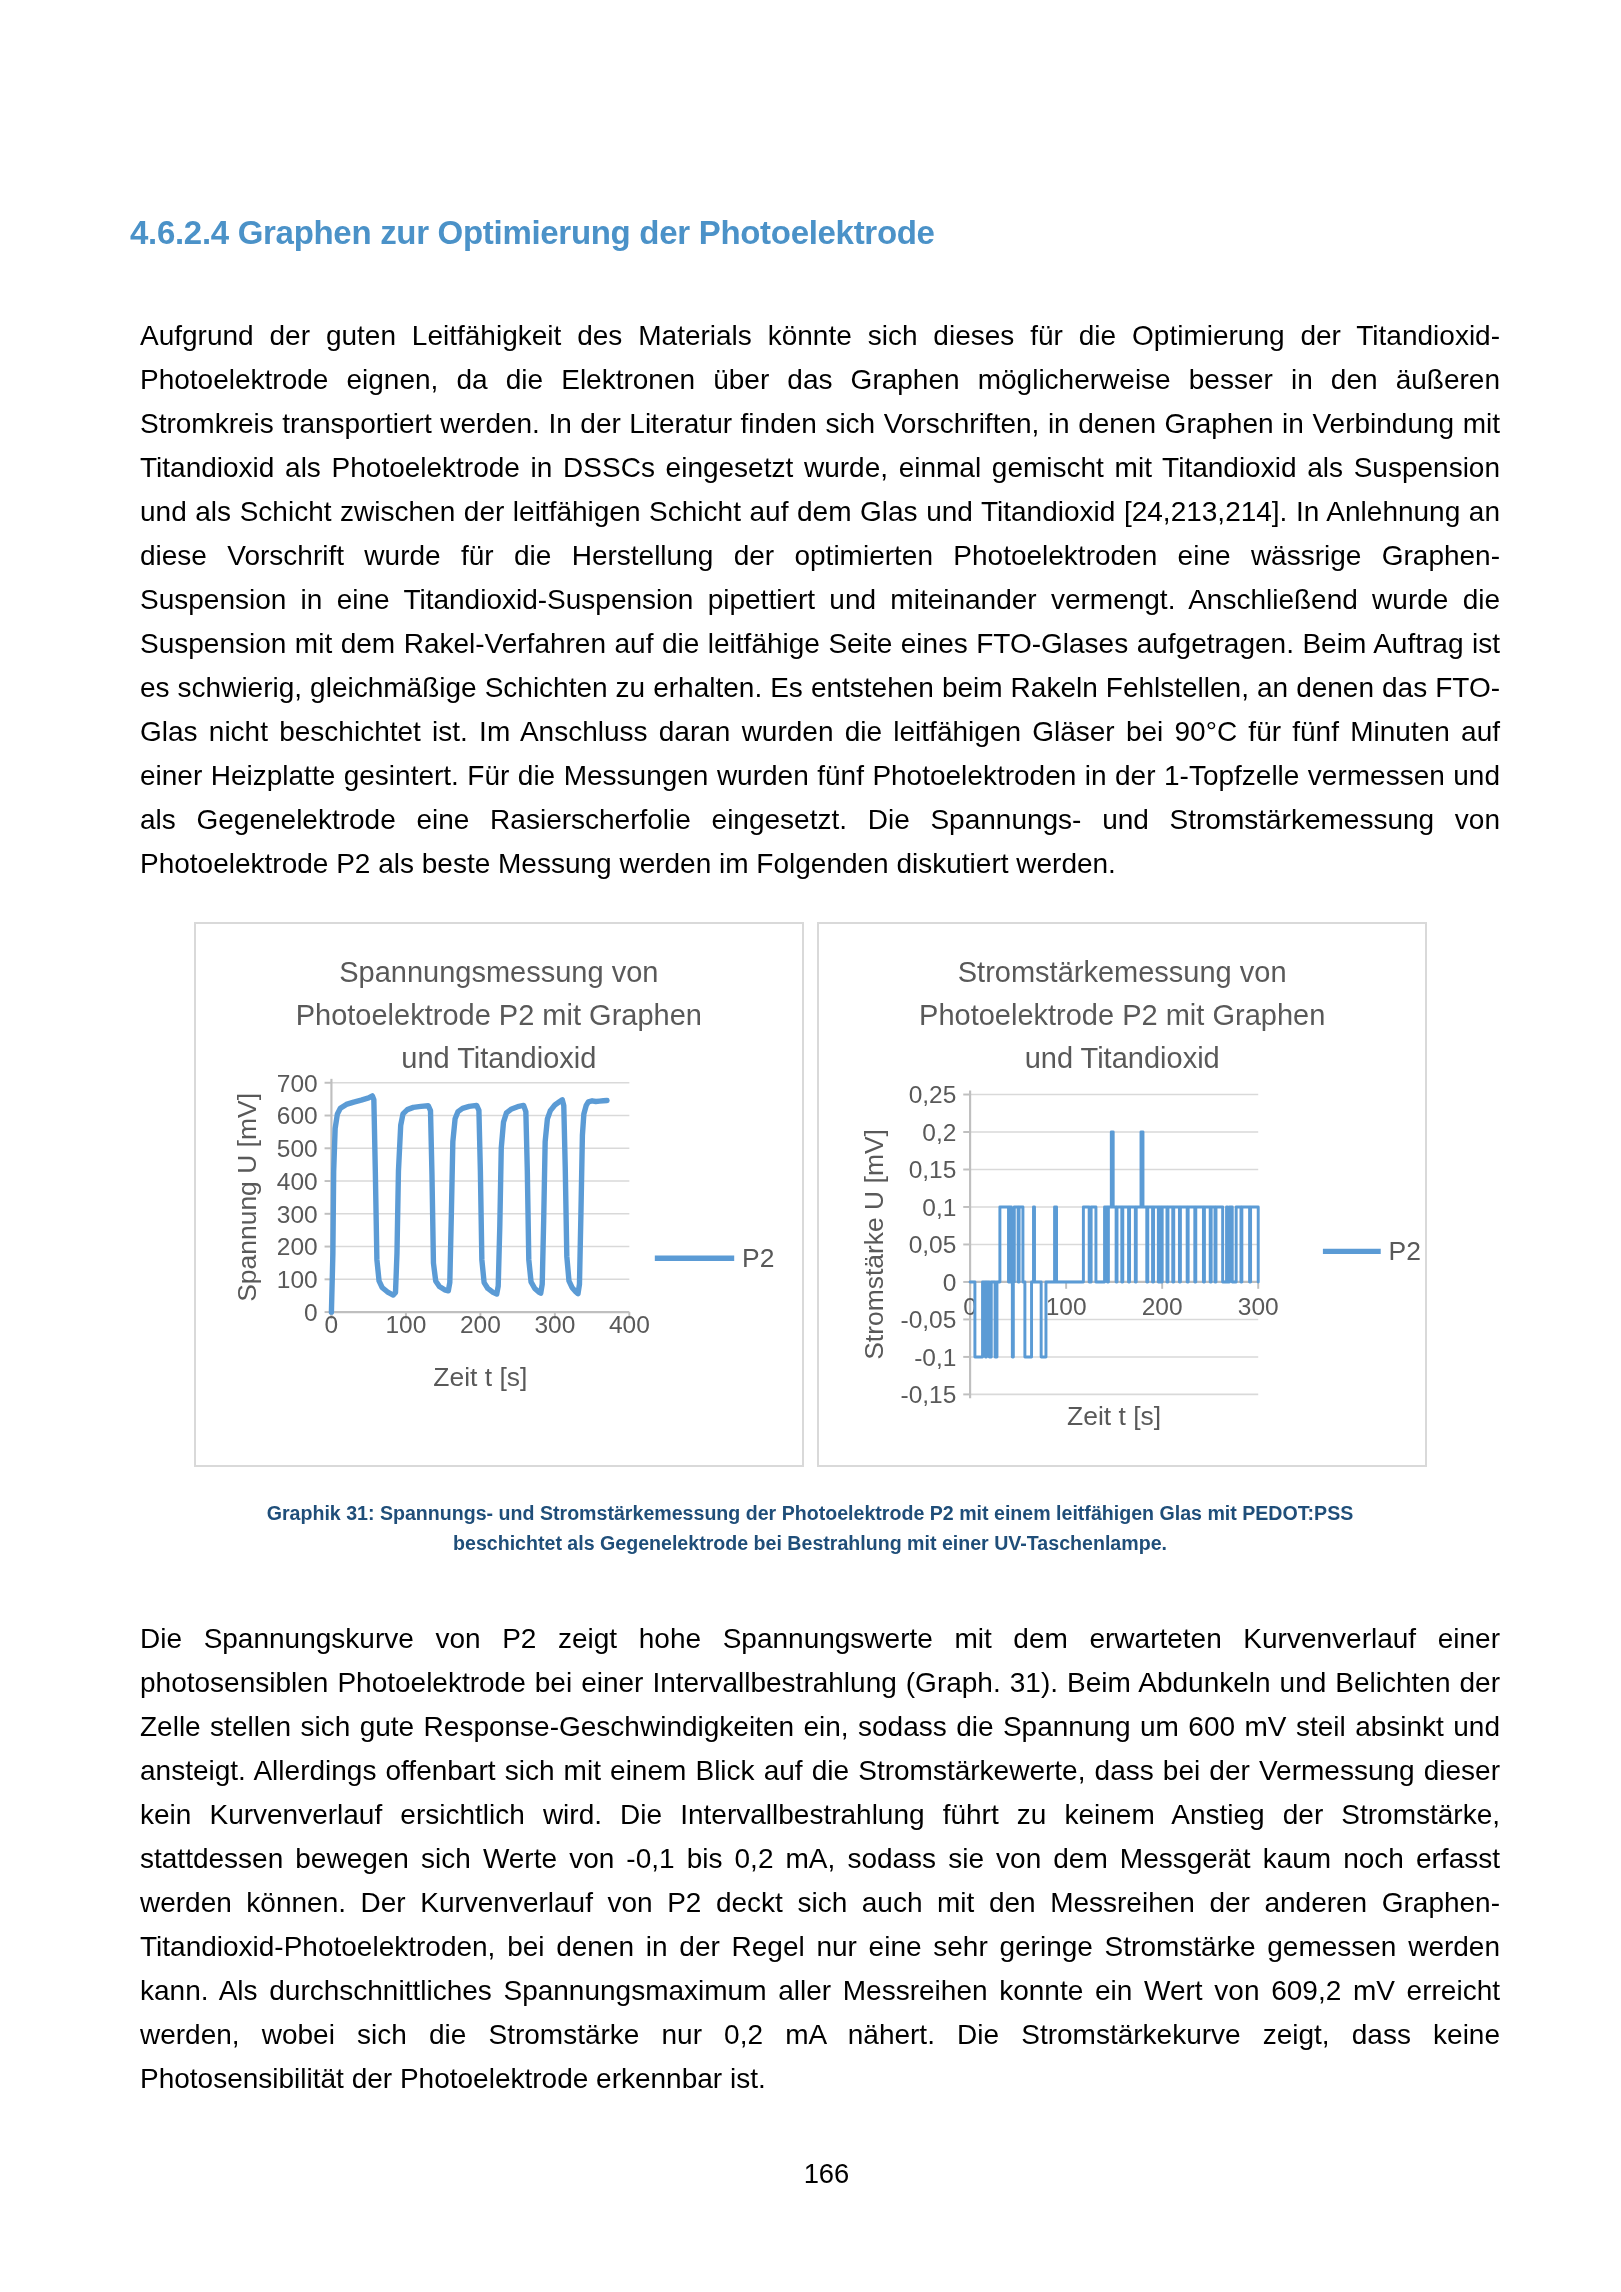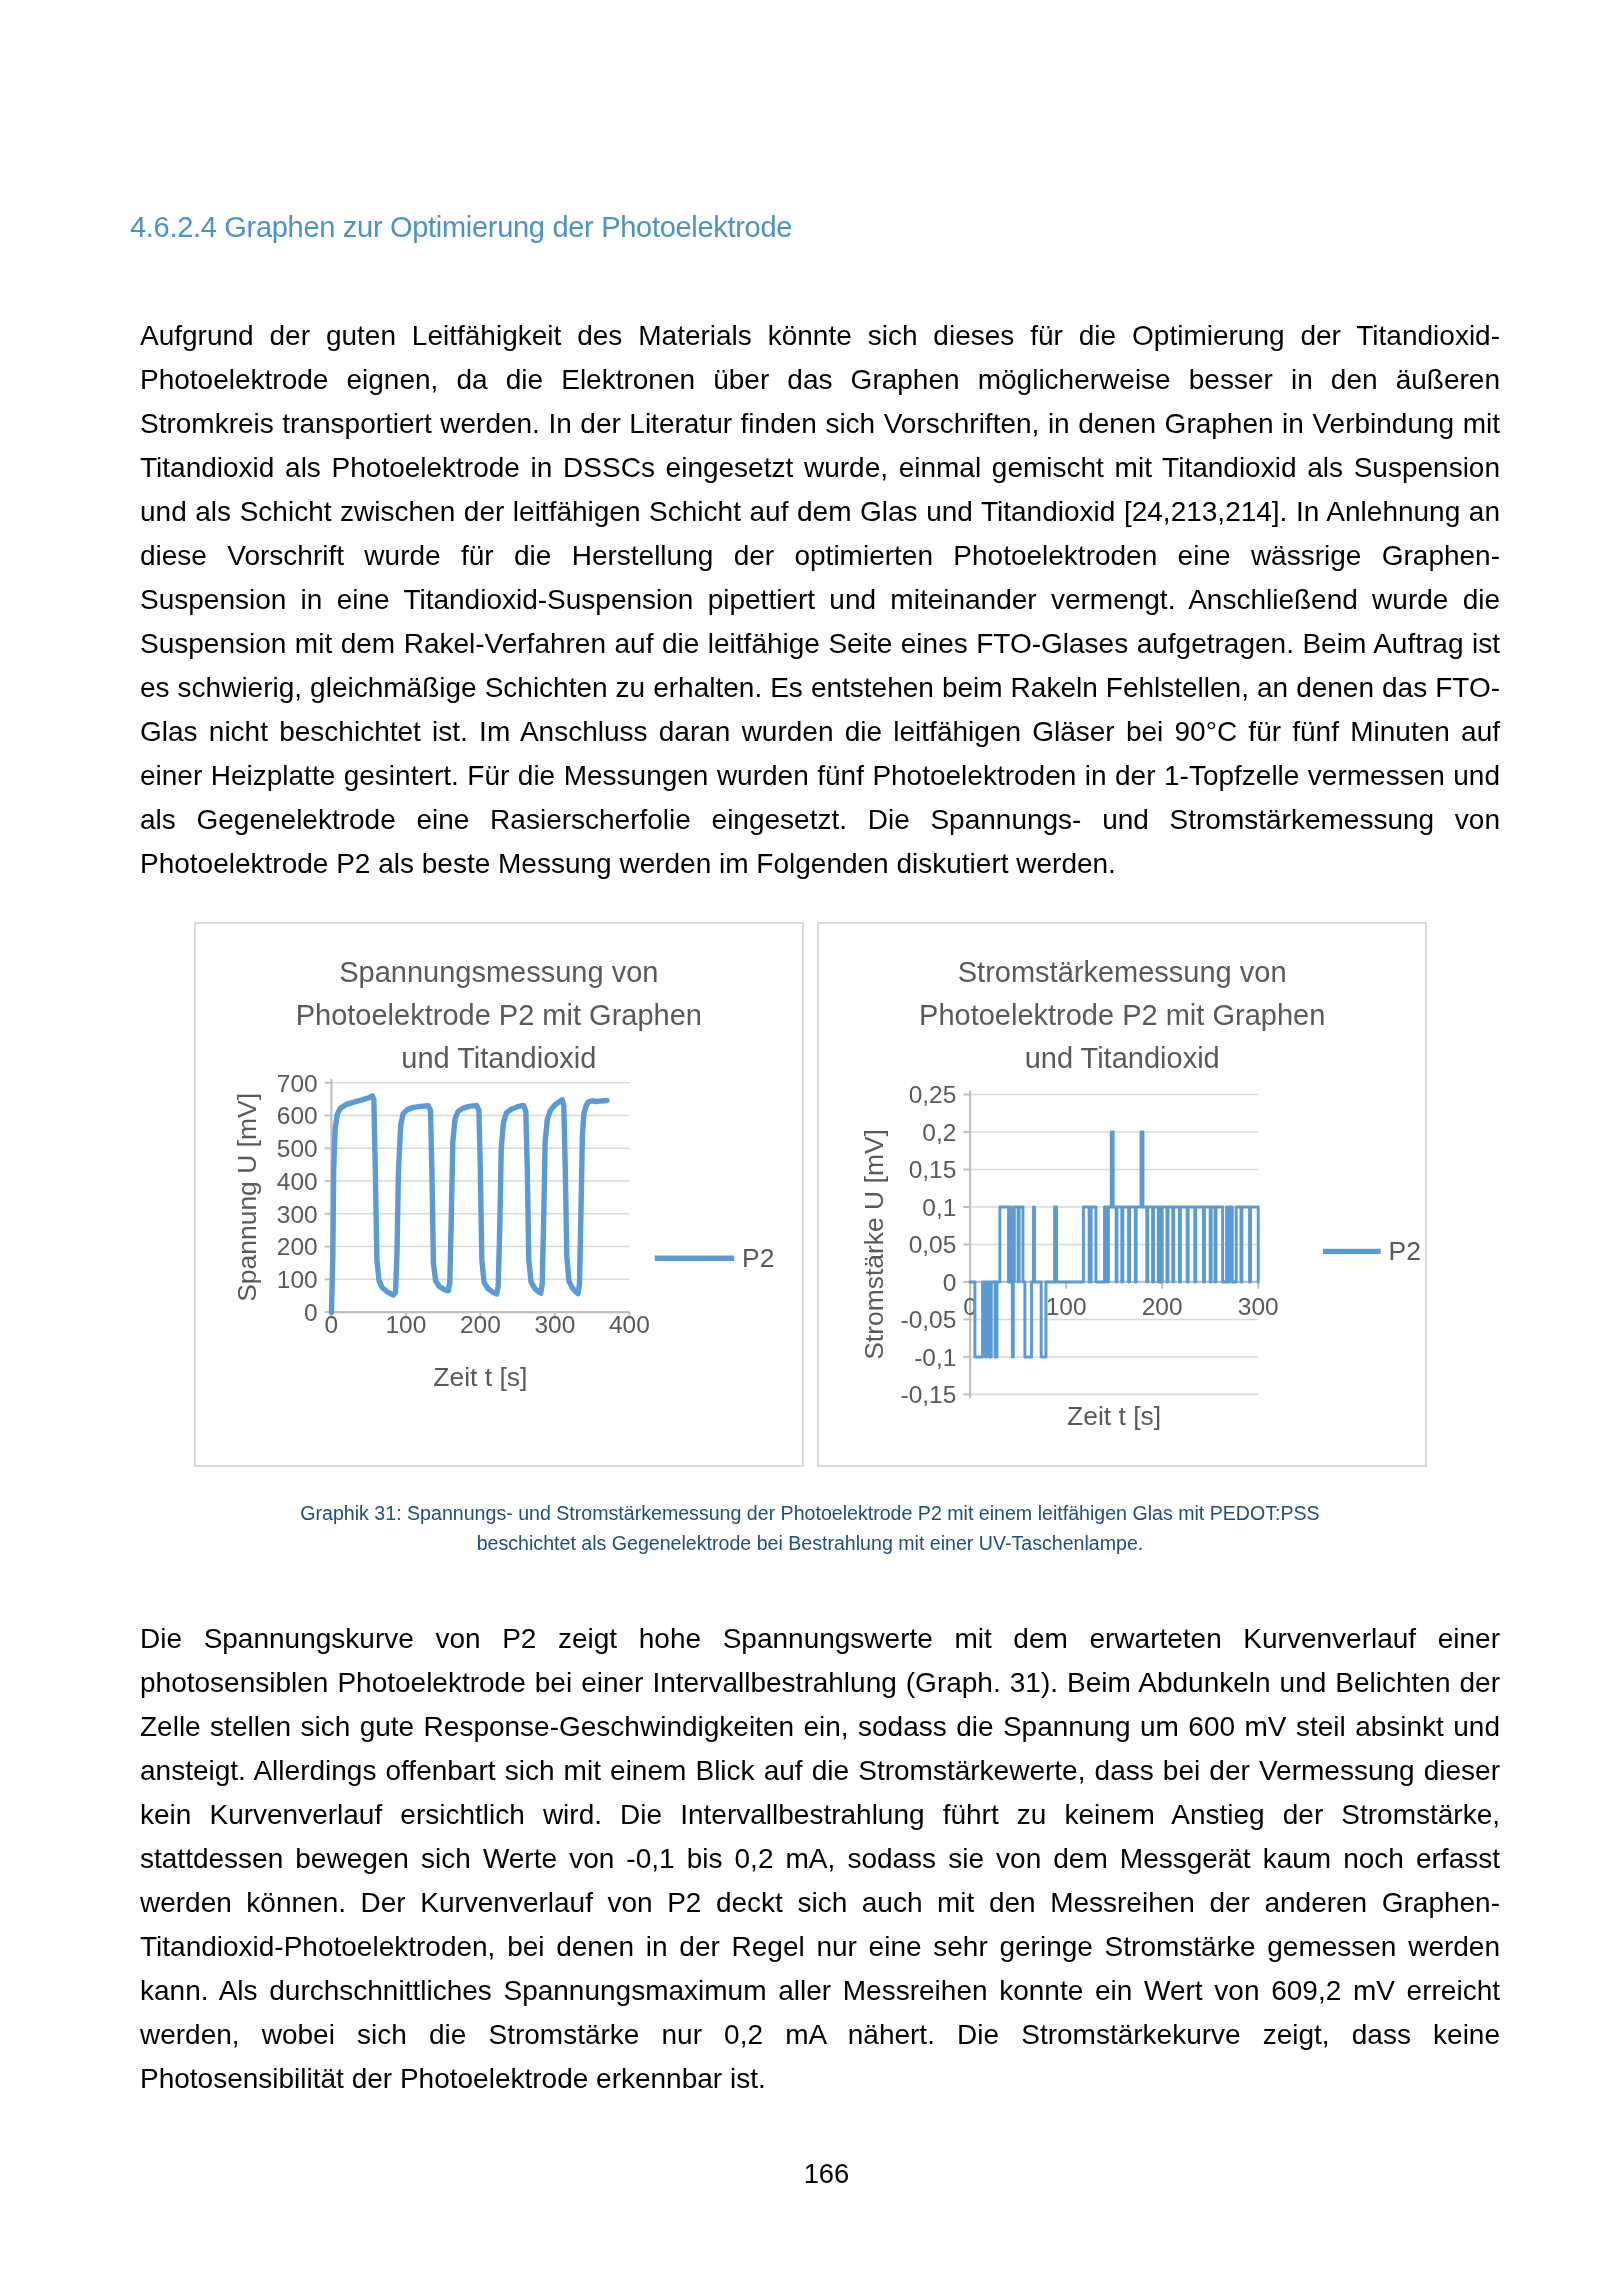--- a/index.html
+++ b/index.html
@@ -2,21 +2,21 @@
 <html lang="de"><head>
 <meta charset="utf-8">
 <style>
   html,body{margin:0;padding:0;}
   body{
     width:1621px;height:2293px;position:relative;background:#ffffff;
     font-family:"Liberation Sans", sans-serif;color:#000;
   }
   .heading{
     position:absolute;left:130px;top:192px;width:1360px;
-    font-size:29px;font-weight:400;letter-spacing:-0.3px;
+    font-size:33px;font-weight:700;letter-spacing:-0.3px;
   }
   .para{
     position:absolute;left:140px;width:1360px;
     font-size:28px;line-height:44px;text-align:justify;
   }
   #para1{top:286px;}
   #para2{top:1589px;}
   .figure-row{
     position:absolute;left:194px;top:922px;width:1233px;height:545px;
     display:flex;gap:13.7px;
@@ -26,21 +26,21 @@
     border:2px solid #d9d9d9;background:#fff;
   }
   .chart-title{
     position:absolute;top:27.4px;left:0;right:0;text-align:center;
     font-size:29px;line-height:43px;white-space:pre-line;
   }
   .chart-svg{position:absolute;left:0;top:147px;}
   svg{font-family:"Liberation Sans", sans-serif;}
   .caption{
     position:absolute;left:130px;top:1498px;width:1360px;text-align:center;
-    font-size:19.6px;line-height:30px;font-weight:normal;white-space:pre-line;
+    font-size:19.6px;line-height:30px;font-weight:bold;white-space:pre-line;
   }
   .page-number{
     position:absolute;left:0;right:0;top:2158px;text-align:center;font-size:27.4px;padding-left:32px;
   }
 </style>
 </head>
 <body>
 
 <div class="page">
 

